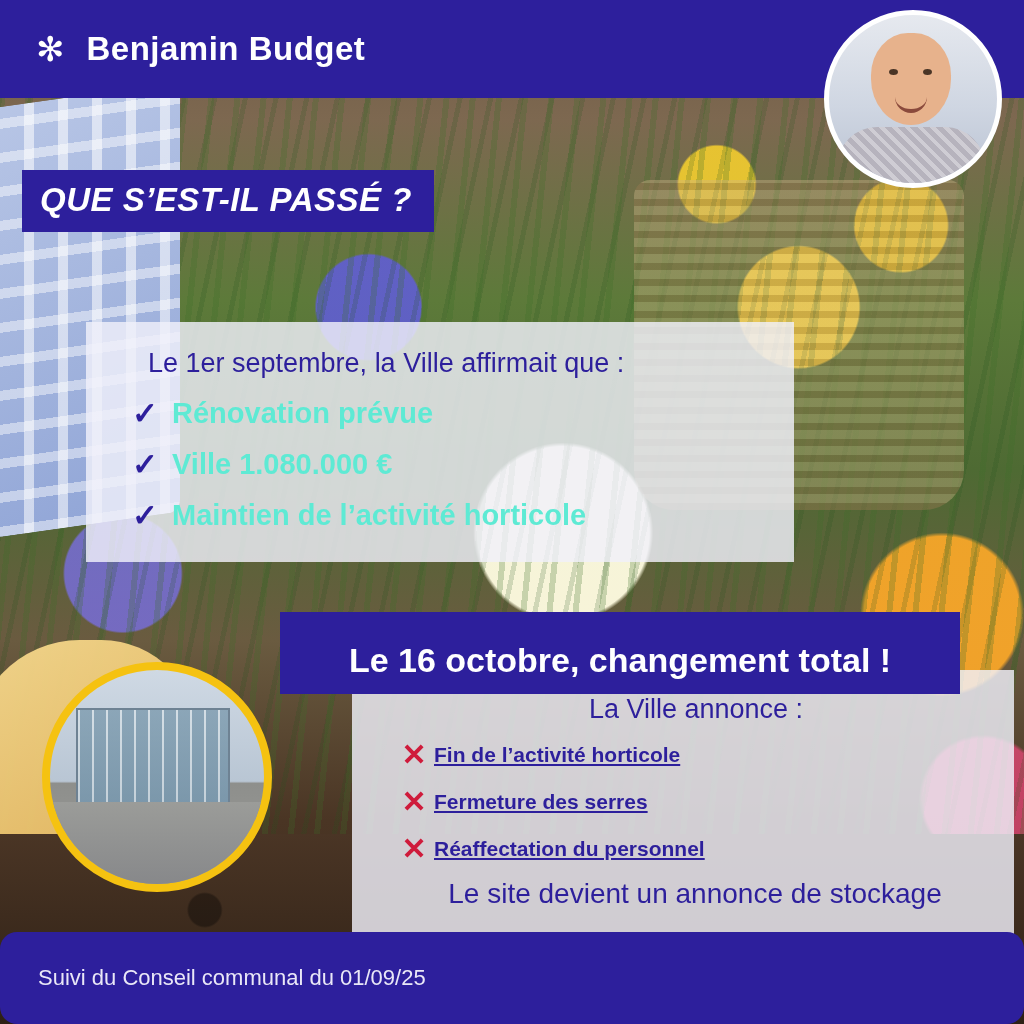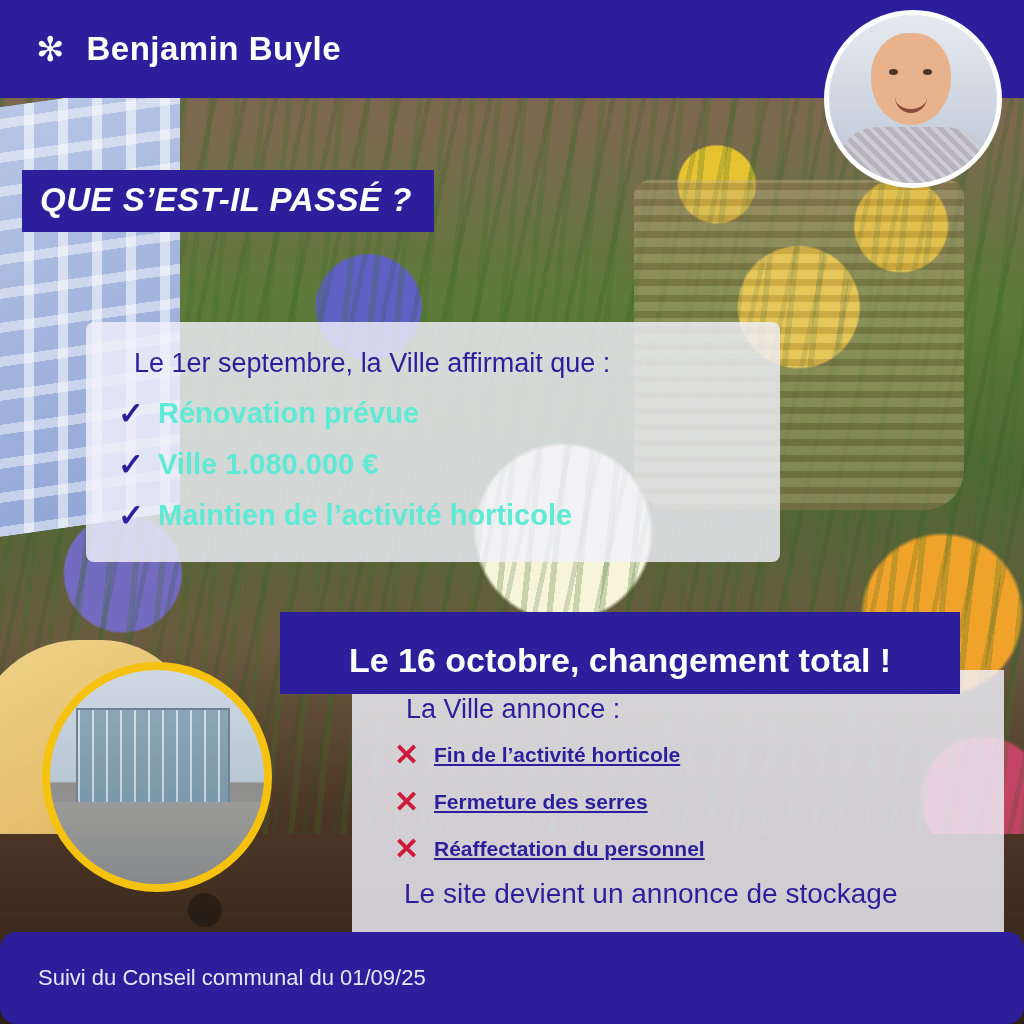--- a/index.html
+++ b/index.html
@@ -186,23 +186,22 @@
     line-height: 1.22;
     text-transform: uppercase;
   }
 
   
   .card-one {
     position: absolute;
     left: 86px; top: 322px;
     width: 634px;
     background: rgba(240,240,250,0.82);
-    padding: 26px 30px 28px 30px;
+    padding: 26px 30px 28px 44px;
     z-index: 4;
-    border-radius: 8px;
   }
   .card-one .intro {
     color: #2d1f9c;
     font-size: 27px;
     margin: 0 0 16px 18px;
   }
   .card-one ul {
     list-style: none;
     margin: 0; padding: 0;
   }
@@ -239,22 +238,23 @@
     font-size: 34px;
     font-weight: bold;
   }
 
   
   .card-two {
     position: absolute;
     left: 352px; top: 670px;
     width: 608px;
     background: rgba(240,240,250,0.82);
-    padding: 24px 18px 26px 26px;
+    padding: 24px 28px 26px 26px;
     z-index: 3;
+    text-align: center;
   }
   .card-two .intro {
     color: #2d1f9c;
     font-size: 27px;
     margin: 0 0 12px 28px;
   }
   .card-two ul {
     list-style: none;
     margin: 0 0 8px 0; padding: 0;
   }
@@ -333,21 +333,21 @@
   <div class="bg">
     <div class="bg-veg"></div>
     <div class="bg-basket"></div>
     <div class="bg-sleeve"></div>
     <div class="bg-glove"></div>
     <div class="bg-soil"></div>
   </div>
 
   <div class="header">
     <div class="header-star">✻</div>
-    <div class="header-name">Benjamin Buyle</div>
+    <div class="header-name">Benjamin Budget</div>
   </div>
 
   <div class="badge-ransart">
     <span>RANSART</span>
   </div>
 
   <div class="avatar">
     <div class="face"></div>
     <div class="eye-l"></div>
     <div class="eye-r"></div>

